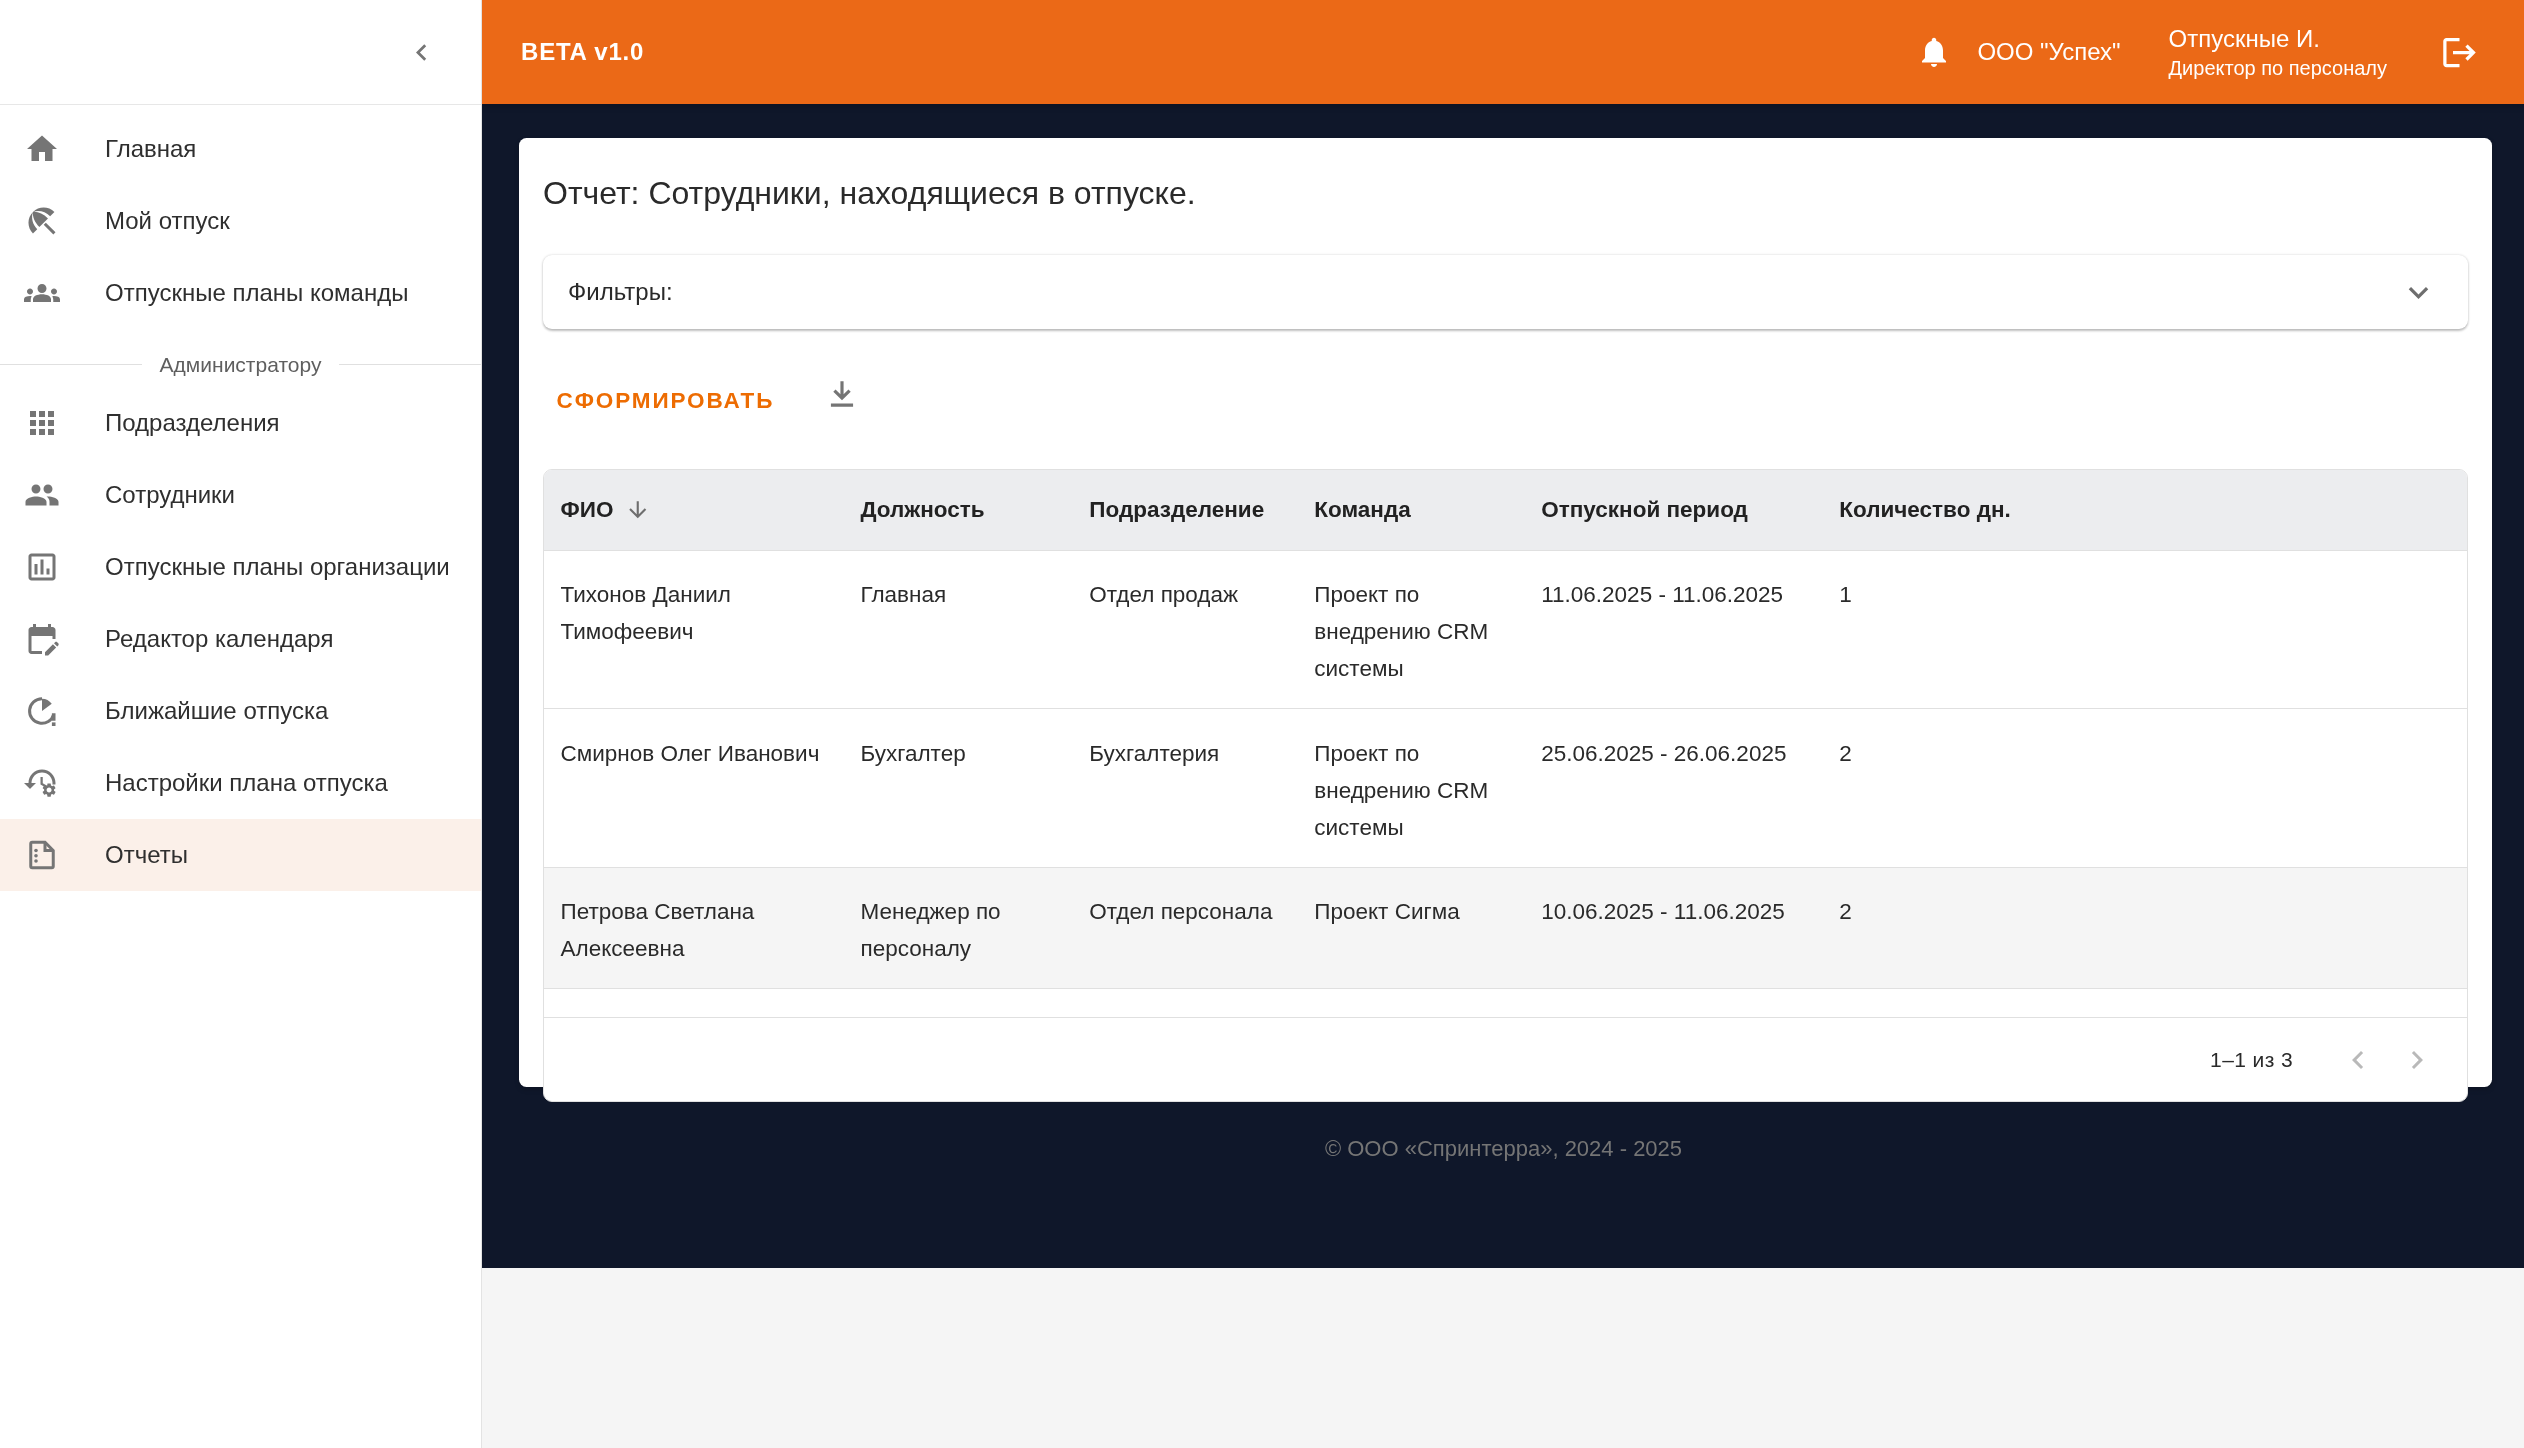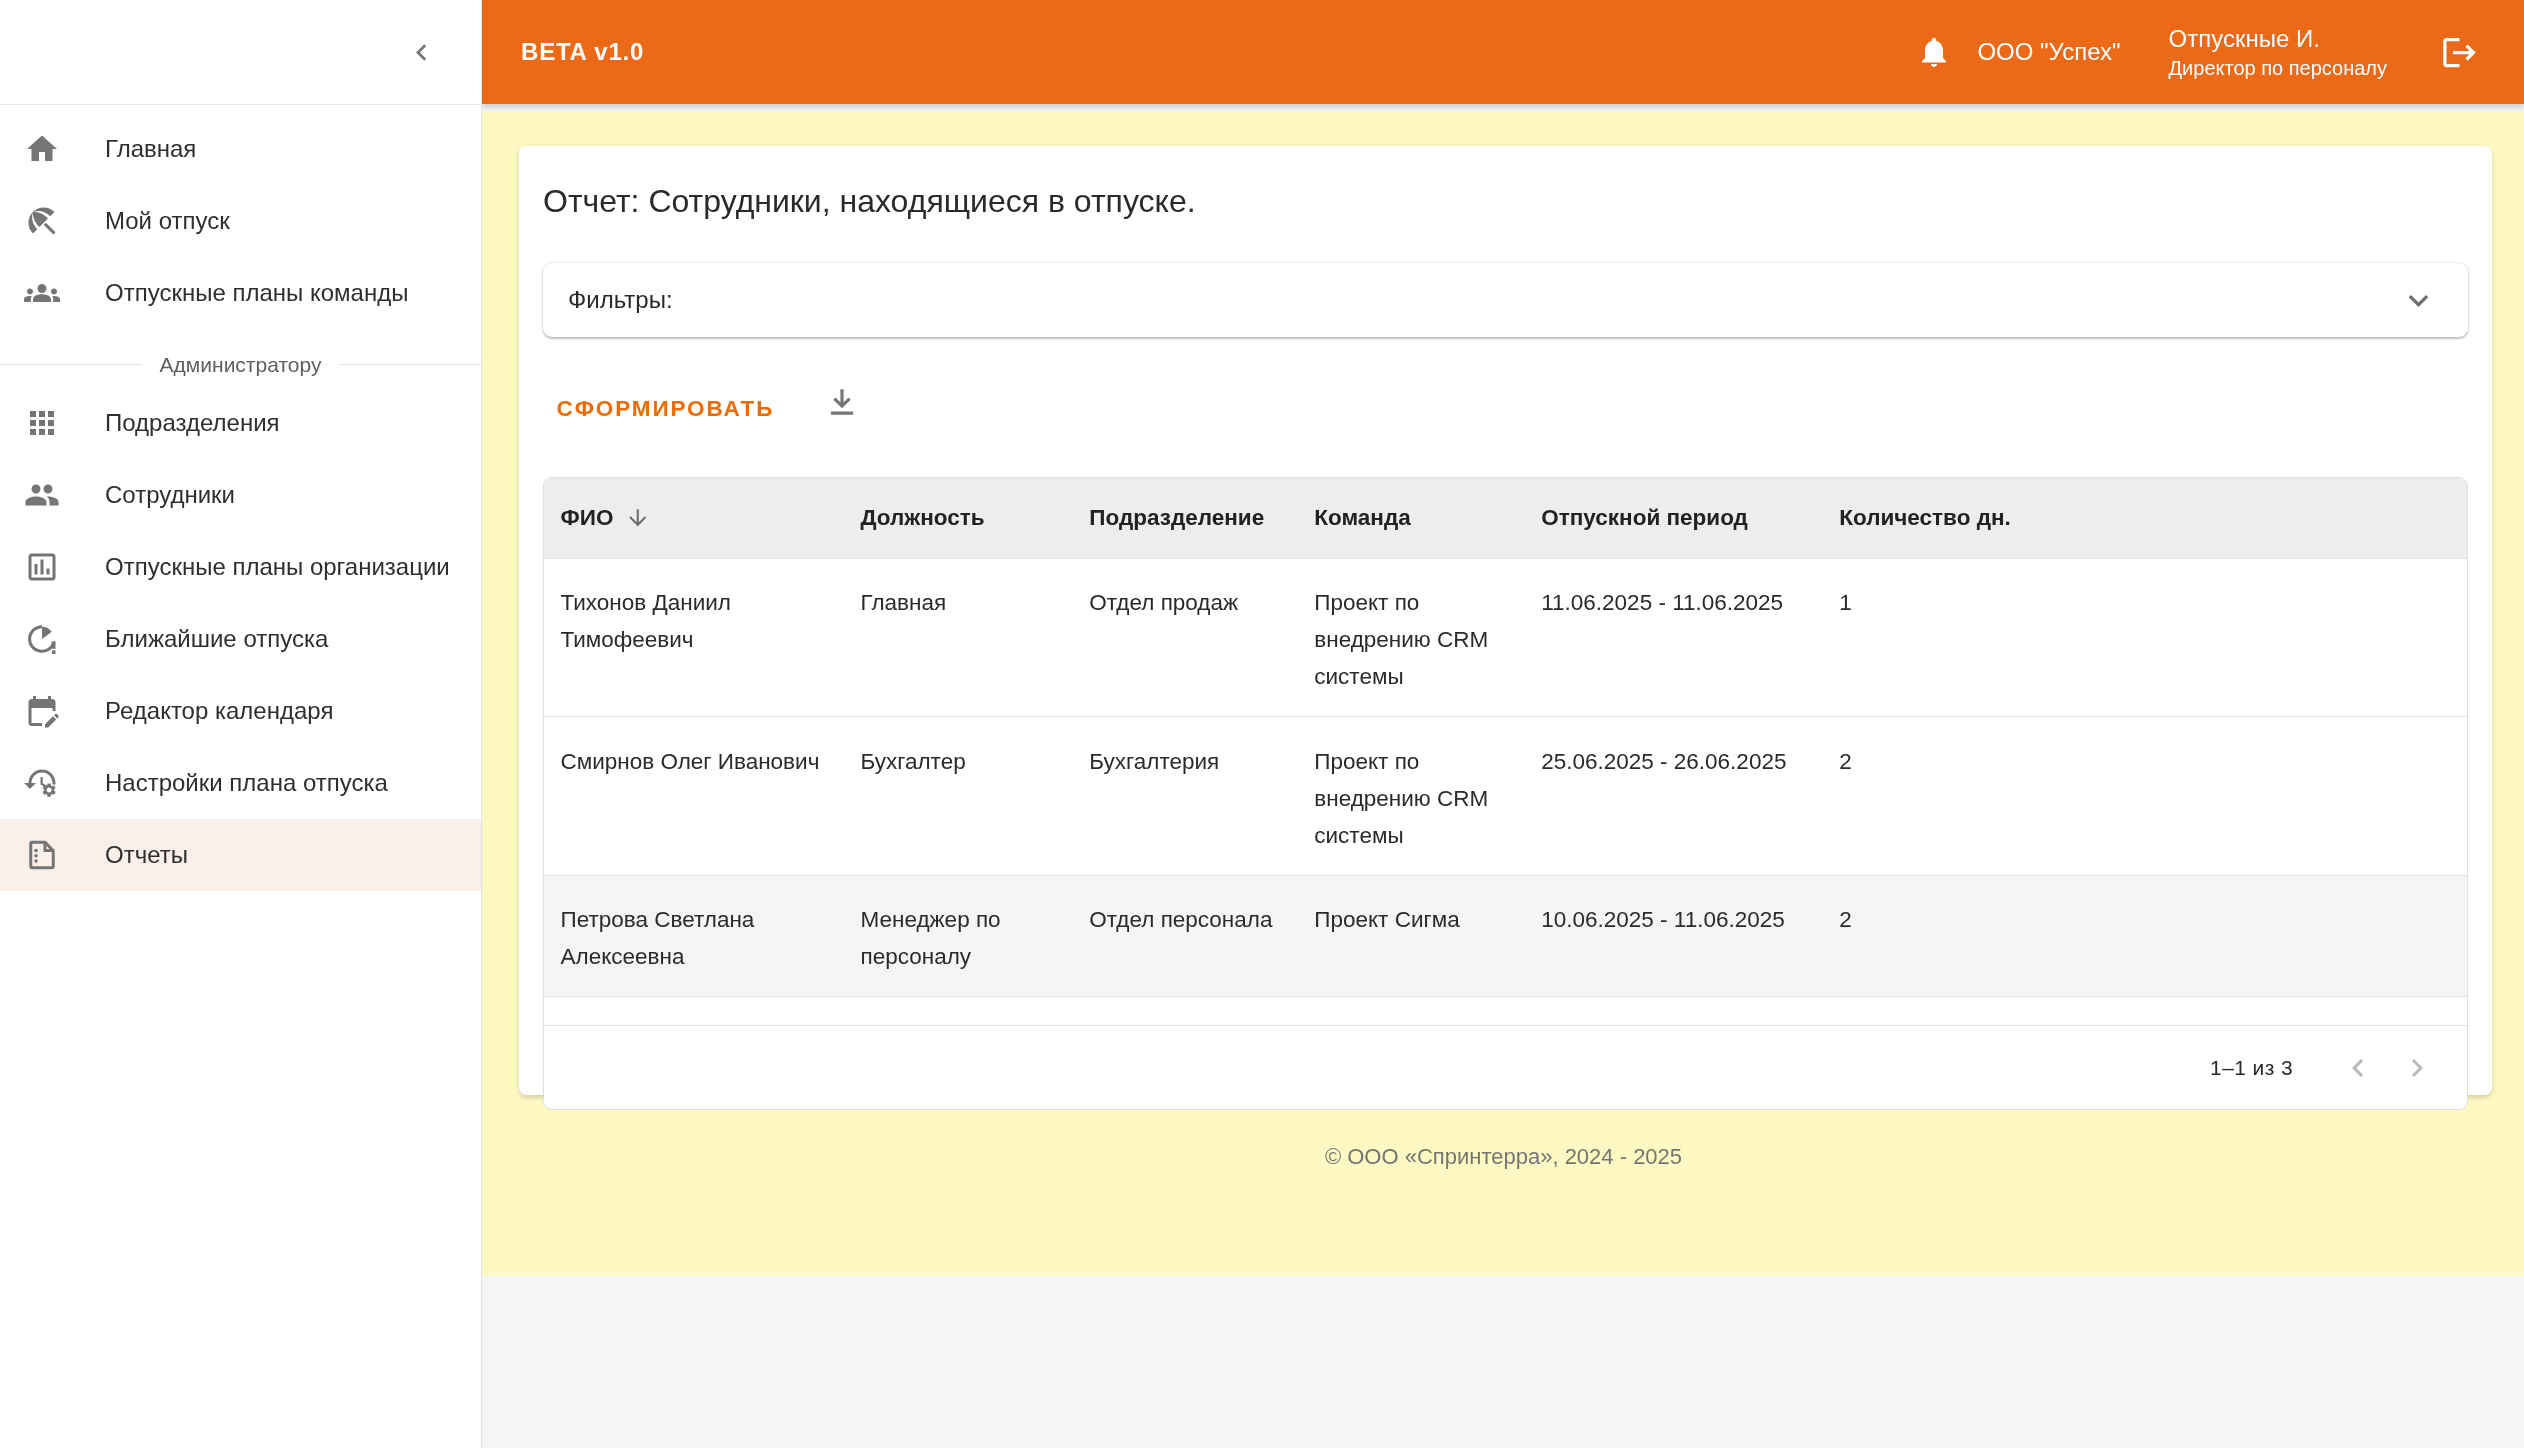--- a/index.html
+++ b/index.html
@@ -51,21 +51,21 @@
   .bell-btn { width:48px; height:48px; background:transparent; border:none; color:#fff; cursor:pointer;
     display:flex; align-items:center; justify-content:center; }
   .org-name { font-size:24px; margin-left:19.5px; white-space:nowrap; }
   .user-block { margin-left:48px; display:flex; flex-direction:column; justify-content:center; }
   .user-name { font-size:24px; line-height:33px; }
   .user-role { font-size:20px; line-height:27px; }
   .logout-btn { width:54px; height:54px; margin-left:45px; background:transparent; border:none; color:#fff; cursor:pointer;
     display:flex; align-items:center; justify-content:center; }
 
   
-  .main { position:absolute; left:482px; top:112px; width:2043px; height:1164px; background:#fef9c3; }
+  .main { position:absolute; left:482px; top:104px; width:2043px; height:1164px; background:#0f172a; }
   .card {
     position:absolute; left:37px; top:34px; width:1973px; height:949px;
     background:#FFFFFF; border-radius:7.5px;
     box-shadow:0 2.3px 5.3px rgba(0,0,0,0.16);
     padding:33px 24px 0 24px;
   }
   .page-title { font-size:32px; font-weight:400; line-height:45px; color:#2A2A2A; }
 
   .accordion {
     margin-top:39px; height:74px; border-radius:9px; background:#FFFFFF;
@@ -187,37 +187,37 @@
       <span class="nav-icon">
         <svg width="36" height="36" viewBox="0 0 24 24" fill="currentColor">
             <path d="M19 3H5c-1.1 0-2 .9-2 2v14c0 1.1.9 2 2 2h14c1.1 0 2-.9 2-2V5c0-1.1-.9-2-2-2zm0 16H5V5h14v14zM7 10h2v7H7zm4-3h2v10h-2zm4 6h2v4h-2z"></path>
           </svg>
       </span>
       <span class="nav-label">Отпускные планы организации</span>
     </div>
 
     <div class="nav-item">
       <span class="nav-icon">
+        <svg width="36" height="36" viewBox="0 0 24 24" fill="currentColor">
+            <path d="M12 22H5c-1.11 0-2-.9-2-2L3.01 6c0-1.1.88-2 1.99-2h1V2h2v2h8V2h2v2h1c1.1 0 2 .9 2 2v6h-2v-2H5v10h7v2zm10.13-5.01l.71-.71c.39-.39.39-1.02 0-1.41l-.71-.71c-.39-.39-1.02-.39-1.41 0l-.71.71 2.12 2.12zm-.71.71l-5.3 5.3H14v-2.12l5.3-5.3 2.12 2.12z"></path>
+          </svg>
+      </span>
+      <span class="nav-label">Редактор календаря</span>
+    </div>
+
+    <div class="nav-item">
+      <span class="nav-icon">
         <svg width="36" height="36" viewBox="0 0 24 24" fill="none" stroke="currentColor">
           <path d="M19.8 14.2 A 8.2 8.2 0 1 1 12 3.8" stroke-width="2" fill="none"></path>
           <path d="M12 3.8 A 8.2 8.2 0 0 1 18.5 7.2 L 12 12 Z" fill="currentColor" stroke="none"></path>
           <rect x="18.6" y="13.5" width="2.4" height="5" fill="currentColor" stroke="none"></rect>
           <rect x="18.6" y="19.6" width="2.4" height="2.4" fill="currentColor" stroke="none"></rect>
         </svg>
       </span>
       <span class="nav-label">Ближайшие отпуска</span>
-    </div>
-
-    <div class="nav-item">
-      <span class="nav-icon">
-        <svg width="36" height="36" viewBox="0 0 24 24" fill="currentColor">
-            <path d="M12 22H5c-1.11 0-2-.9-2-2L3.01 6c0-1.1.88-2 1.99-2h1V2h2v2h8V2h2v2h1c1.1 0 2 .9 2 2v6h-2v-2H5v10h7v2zm10.13-5.01l.71-.71c.39-.39.39-1.02 0-1.41l-.71-.71c-.39-.39-1.02-.39-1.41 0l-.71.71 2.12 2.12zm-.71.71l-5.3 5.3H14v-2.12l5.3-5.3 2.12 2.12z"></path>
-          </svg>
-      </span>
-      <span class="nav-label">Редактор календаря</span>
     </div>
 
     <div class="nav-item">
       <span class="nav-icon">
         <svg width="36" height="36" viewBox="0 0 24 24" fill="currentColor">
           <path d="M12 3c-4.97 0-9 4.03-9 9H0l3.89 3.89.07.14L8 12H5c0-3.87 3.13-7 7-7s7 3.13 7 7c0 .34-.03.67-.08 1h2.02c.04-.33.06-.66.06-1 0-4.97-4.03-9-9-9zm-1 5v5l4.25 2.52.77-1.28-3.52-2.09V8z"></path>
           <path transform="translate(11.2,11.2) scale(0.46)" d="M19.14 12.94c.04-.3.06-.61.06-.94 0-.32-.02-.64-.07-.94l2.03-1.58c.18-.14.23-.41.12-.61l-1.92-3.32c-.12-.22-.37-.29-.59-.22l-2.39.96c-.5-.38-1.03-.7-1.62-.94l-.36-2.54c-.04-.24-.24-.41-.48-.41h-3.84c-.24 0-.43.17-.47.41l-.36 2.54c-.59.24-1.13.57-1.62.94l-2.39-.96c-.22-.08-.47 0-.59.22L2.74 8.87c-.12.21-.08.47.12.61l2.03 1.58c-.05.3-.09.63-.09.94s.02.64.07.94l-2.03 1.58c-.18.14-.23.41-.12.61l1.92 3.32c.12.22.37.29.59.22l2.39-.96c.5.38 1.03.7 1.62.94l.36 2.54c.05.24.24.41.48.41h3.84c.24 0 .44-.17.47-.41l.36-2.54c.59-.24 1.13-.56 1.62-.94l2.39.96c.22.08.47 0 .59-.22l1.92-3.32c.12-.22.07-.47-.12-.61l-2.01-1.58zM12 15.6c-1.98 0-3.6-1.62-3.6-3.6s1.62-3.6 3.6-3.6 3.6 1.62 3.6 3.6-1.62 3.6-3.6 3.6z"></path>
         </svg>
       </span>
       <span class="nav-label">Настройки плана отпуска</span>

